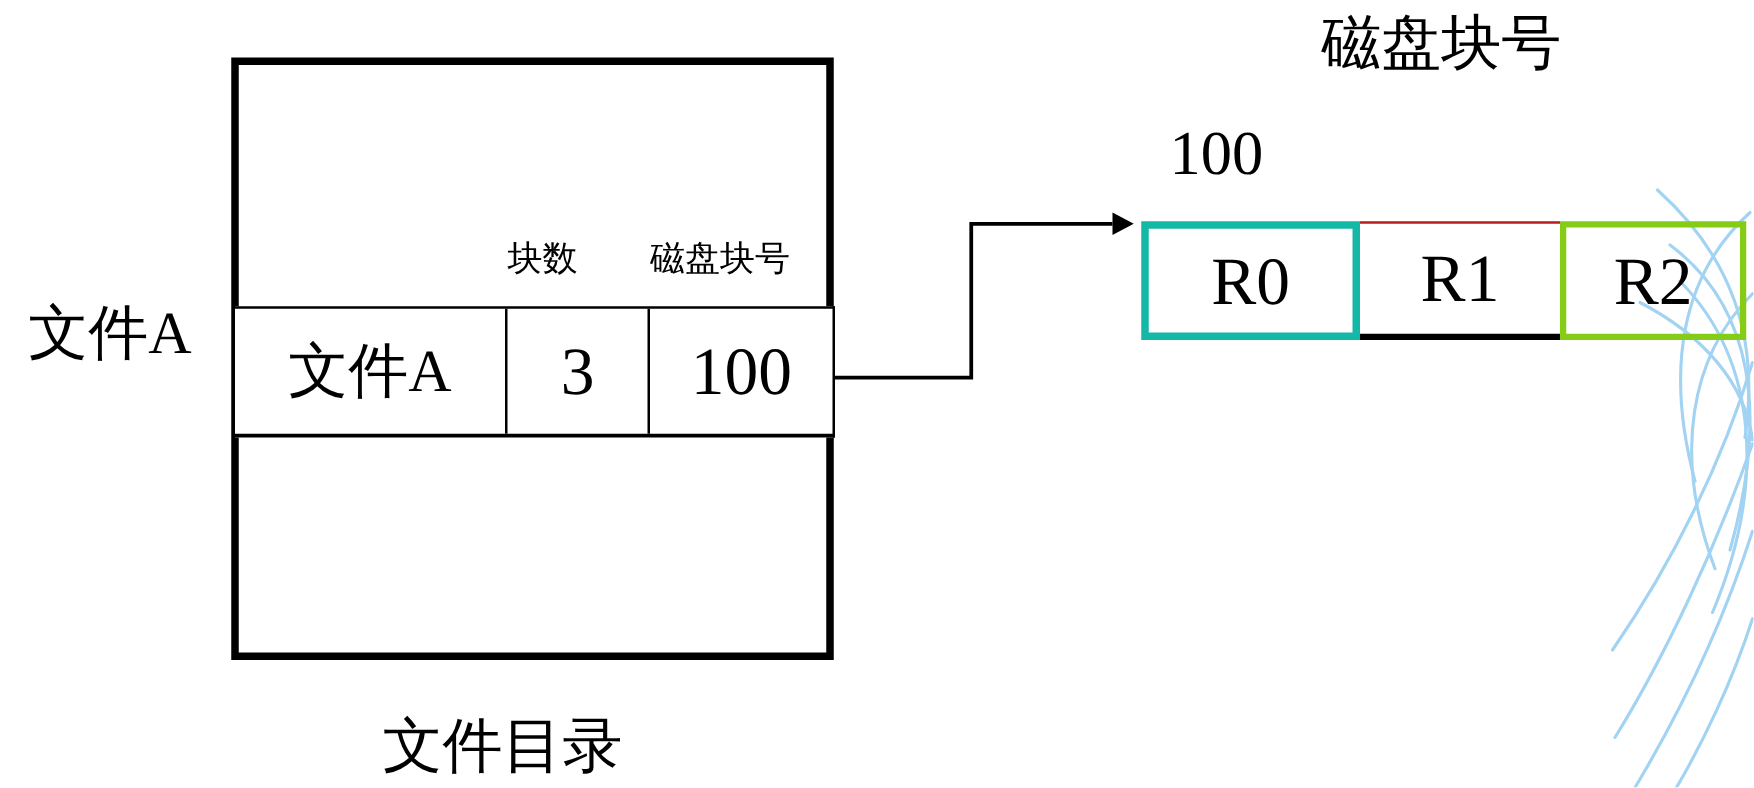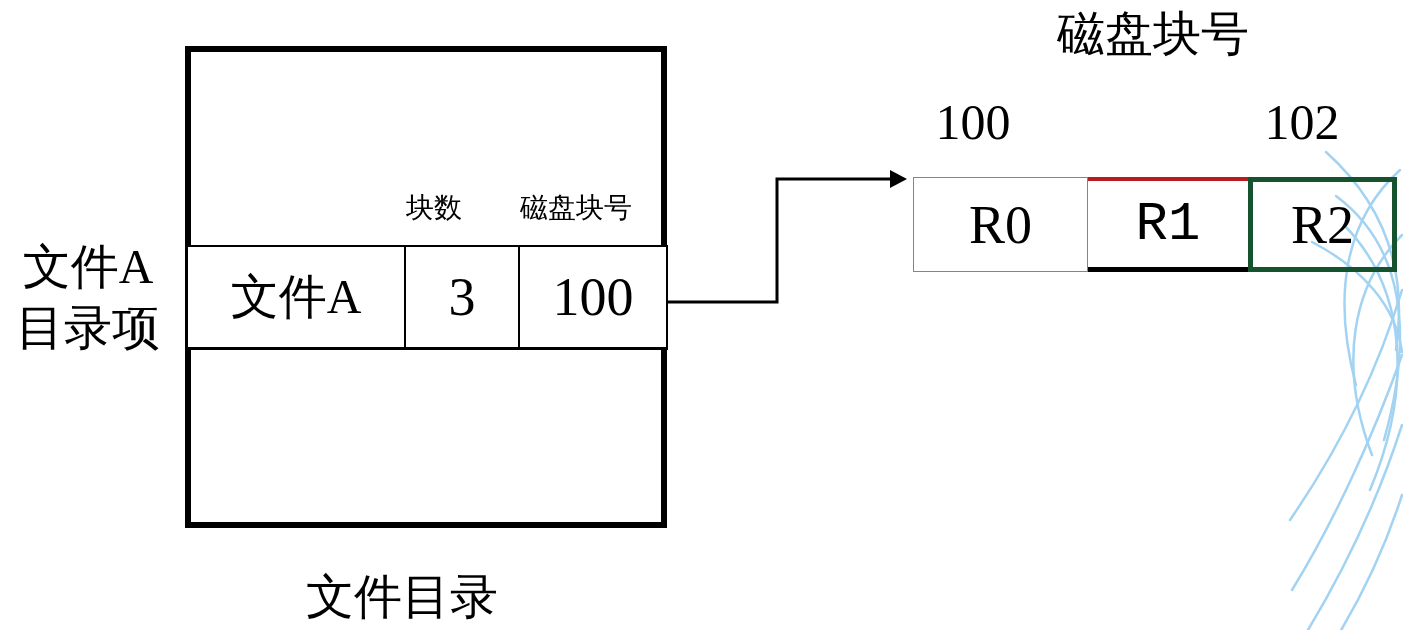--- a/index.html
+++ b/index.html
@@ -97,23 +97,23 @@
   .disk-block {
     top: 177px;
     height: 95px;
     box-sizing: border-box;
     display: flex;
     align-items: center;
     justify-content: center;
     font-size: 54px;
     background: transparent;
   }
-  .blk-0 { left: 913px;  width: 175px; border: 1px solid #14b8a6; }
-  .blk-1 { left: 1088px; width: 160px; border-top: 4px solid #b91c1c; border-bottom: 5px solid #000; font-family: Liberation Mono, monospace; }
-  .blk-2 { left: 1248px; width: 149px; border: 5px solid #14532d; }
+  .blk-0 { left: 913px;  width: 175px; border: 6px solid #14b8a6; }
+  .blk-1 { left: 1088px; width: 160px; border-top: 2px solid #b91c1c; border-bottom: 5px solid #000; }
+  .blk-2 { left: 1248px; width: 149px; border: 5px solid #84cc16; }
 
   
   #overlay {
     position: absolute;
     left: 0; top: 0;
     width: 1403px;
     height: 630px;
     pointer-events: none;
   }
 </style>
@@ -149,27 +149,25 @@
   <div class="abs col-header hdr-start">磁盘块号</div>
 
   <div class="abs entry-row">
     <div class="cell cell-name">文件A</div>
     <div class="cell cell-count">3</div>
     <div class="cell cell-start">100</div>
   </div>
 
   <div class="abs side-label">
     <div>文件A</div>
-    <div>目录项</div>
   </div>
 
   <div class="abs disk-title">磁盘块号</div>
 
   <div class="abs dir-caption">文件目录</div>
 
   <div class="abs block-label lbl-0">100</div>
-  <div class="abs block-label lbl-2">102</div>
 
   <div class="abs disk-block blk-0">R0</div>
   <div class="abs disk-block blk-1">R1</div>
   <div class="abs disk-block blk-2">R2</div>
 
 </div>
 
 </body></html>

